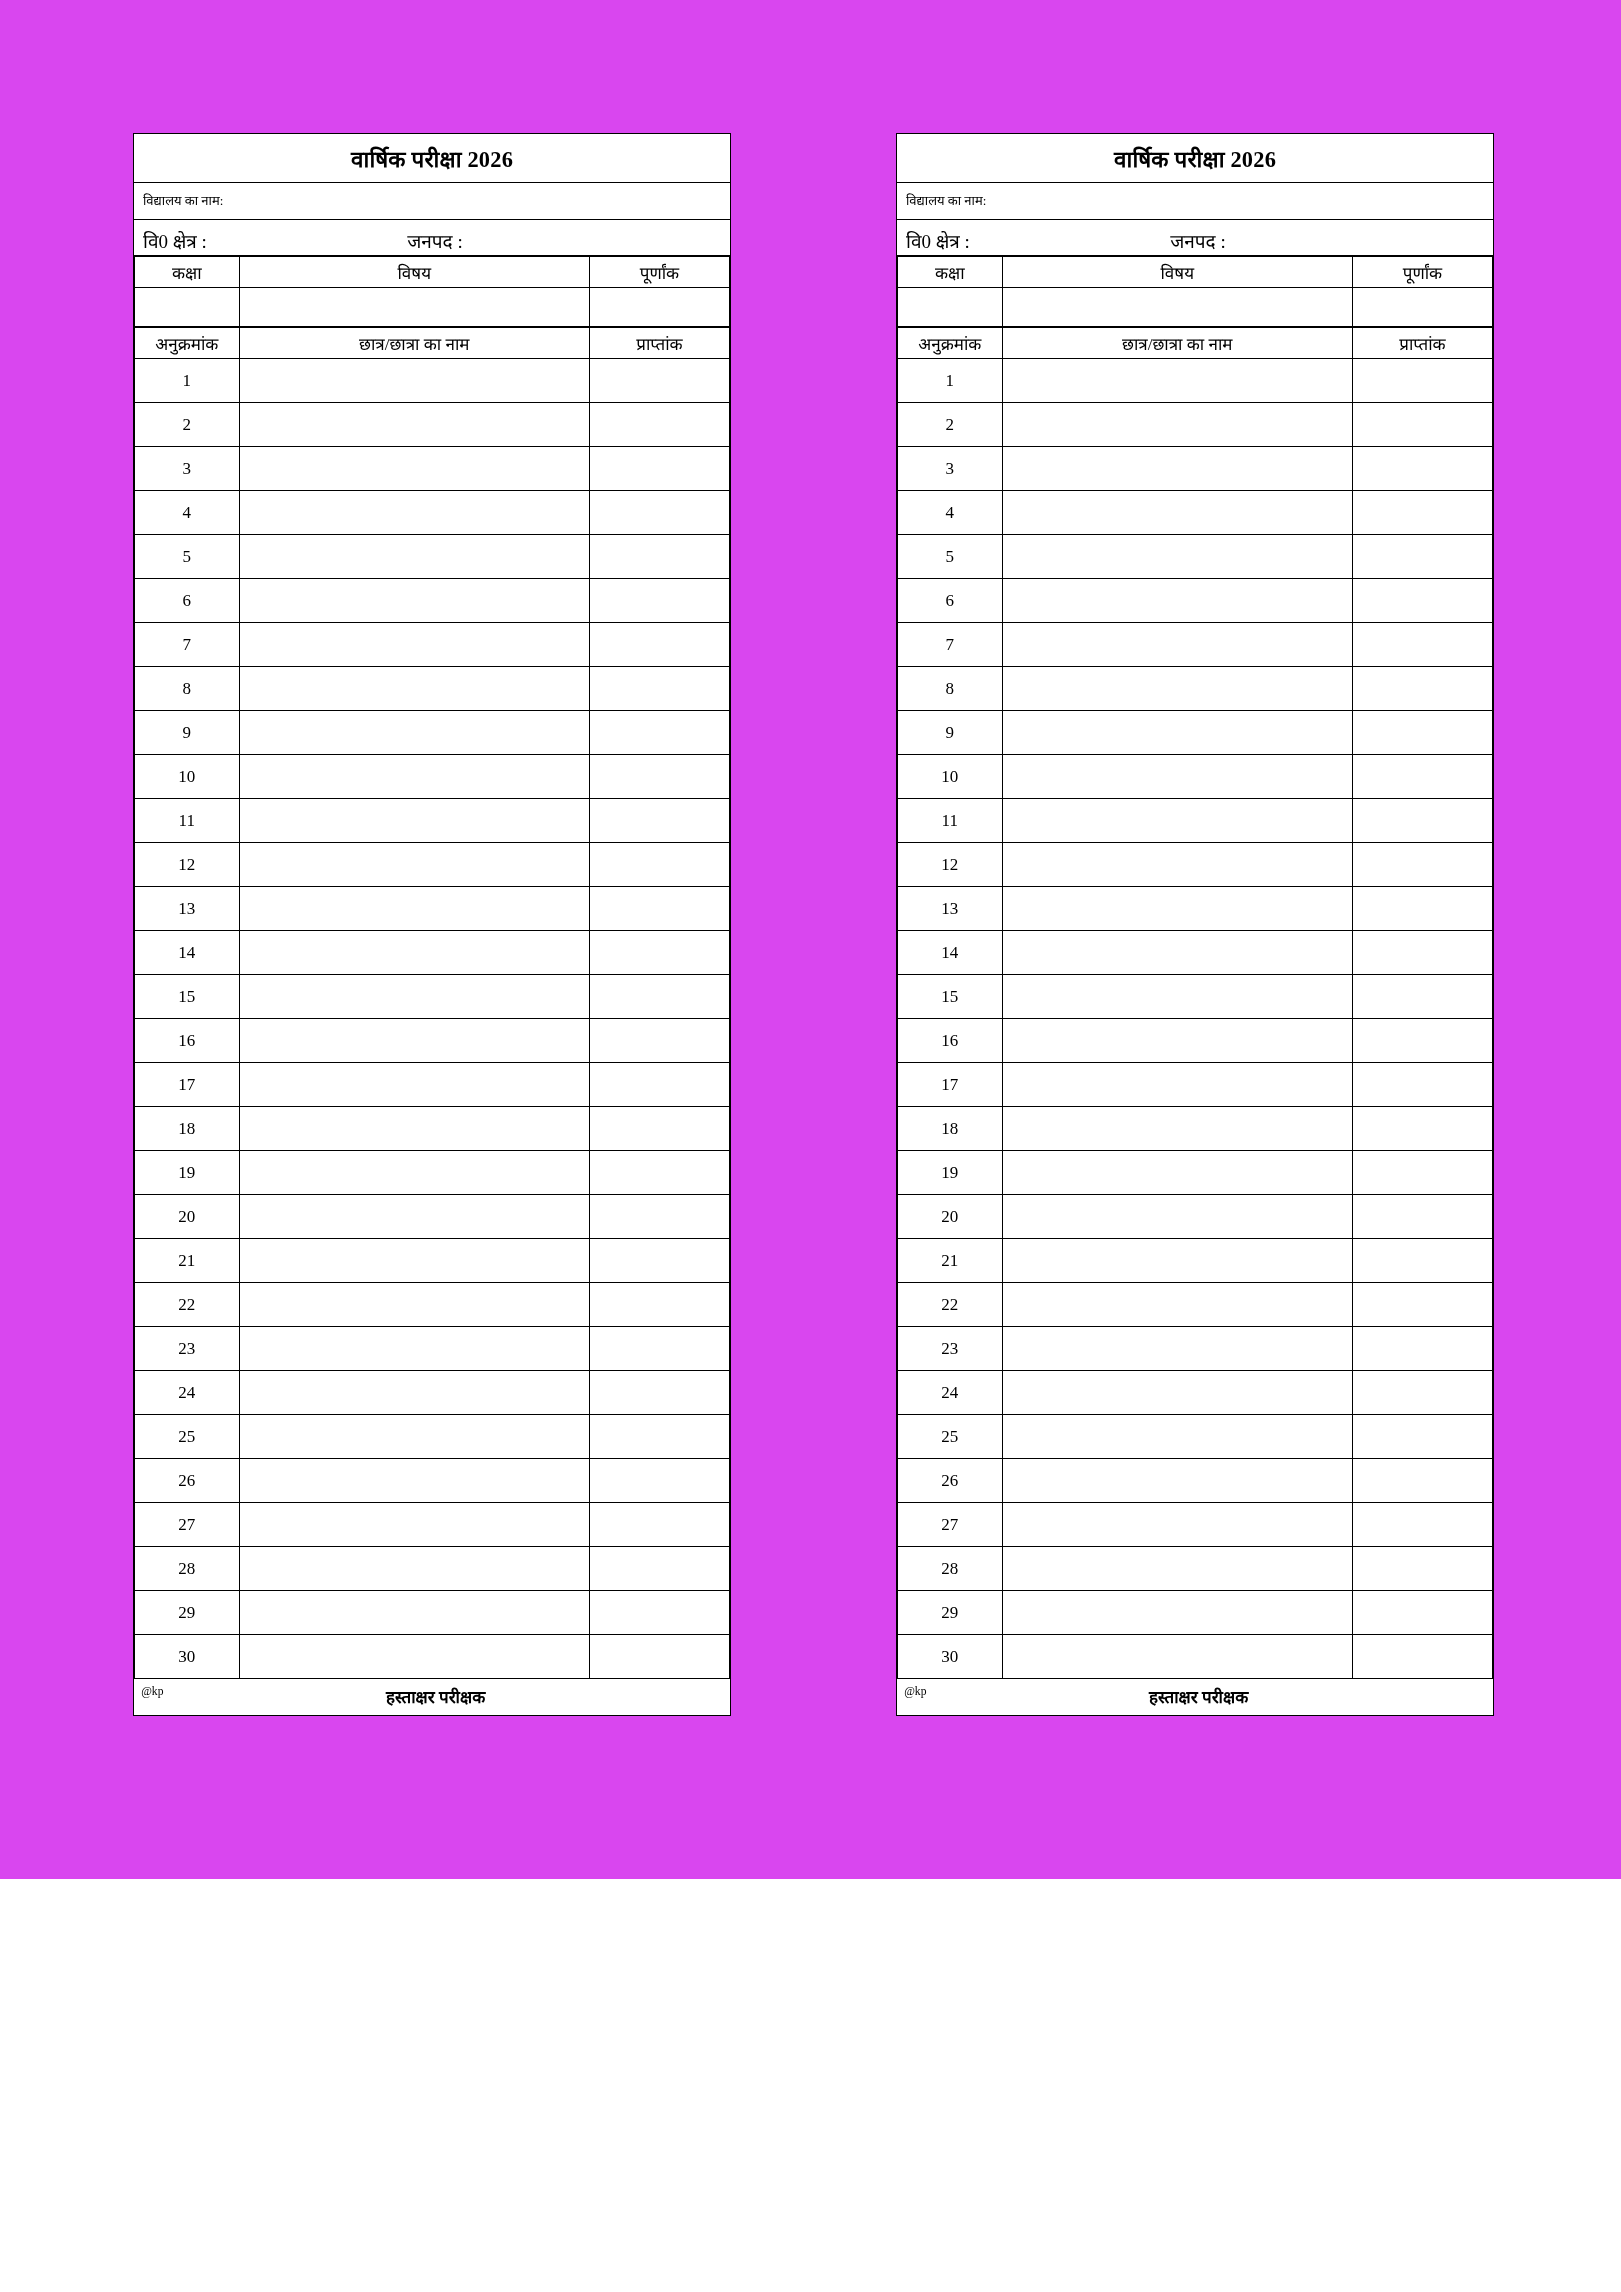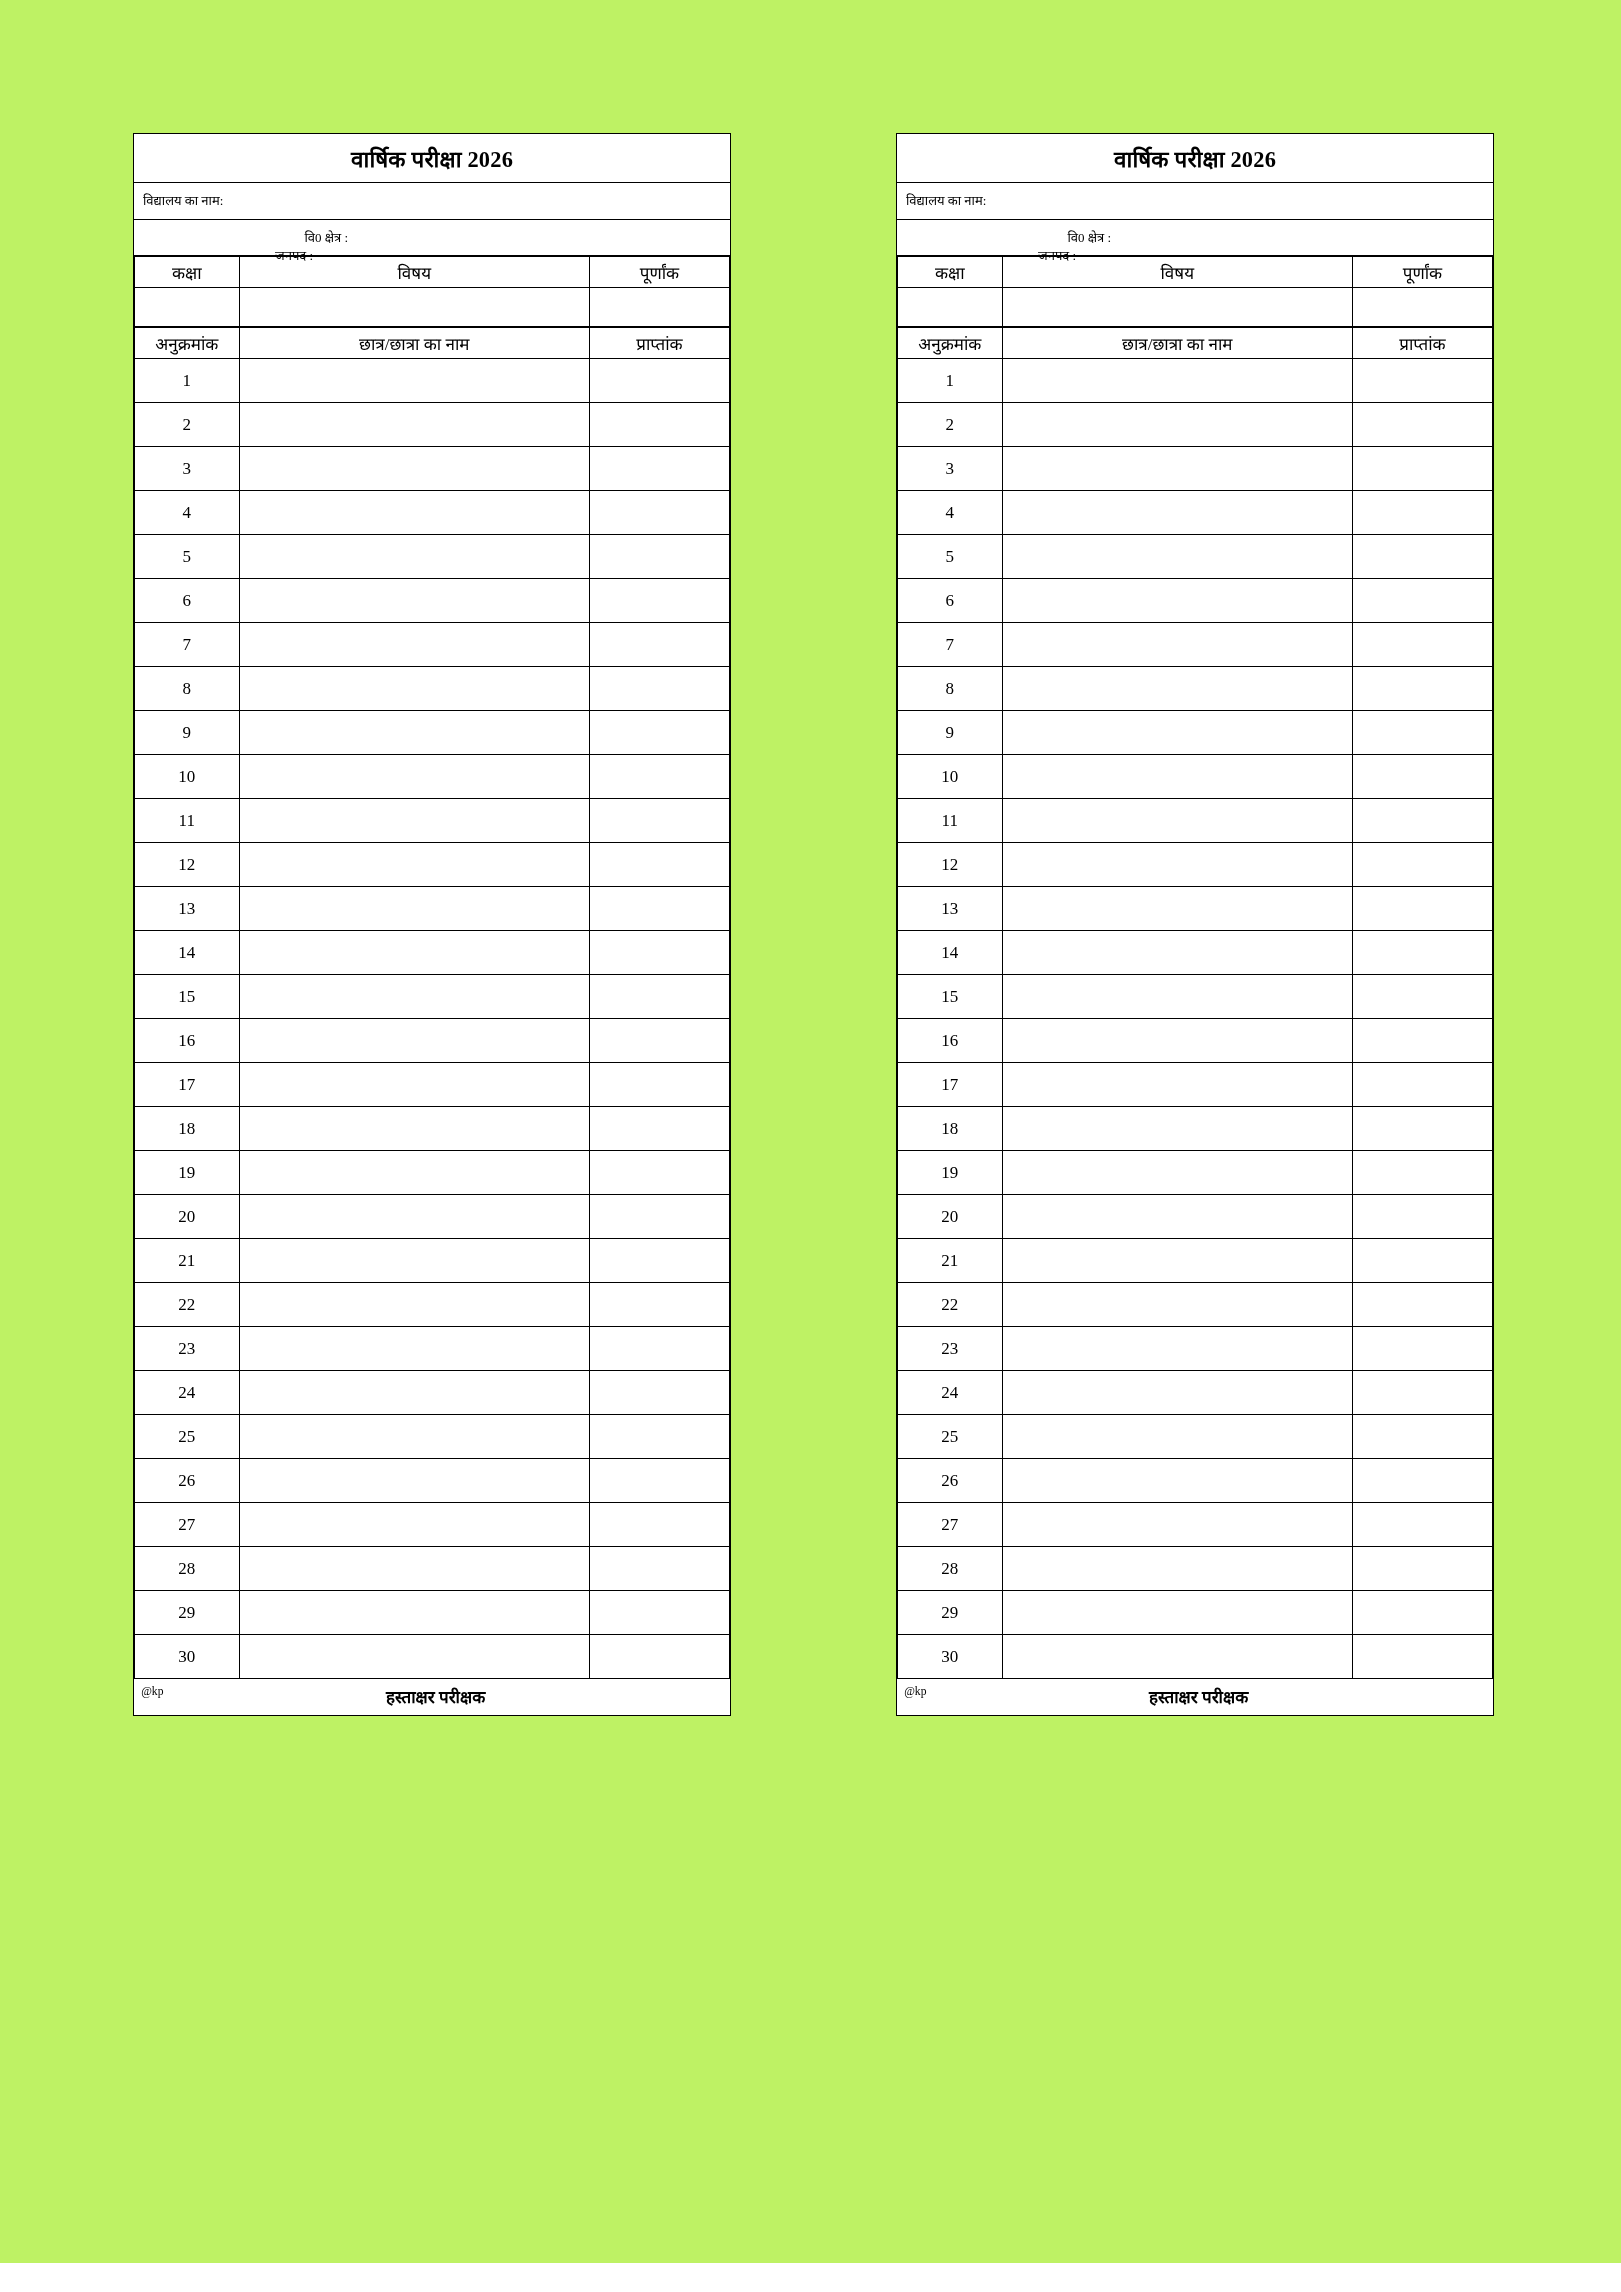--- a/index.html
+++ b/index.html
@@ -13,22 +13,22 @@
     font-family: "Liberation Serif", "DejaVu Serif", serif;
     color: #000000;
     position: relative;
     overflow: hidden;
   }
   .page {
     position: absolute;
     top: 0;
     left: 0;
     width: 1622px;
-    height: 2263px;
-    background: #bef264;
+    height: 1879px;
+    background: #d946ef;
   }
   .sheets {
     position: absolute;
     top: 133px;
     left: 133px;
     width: 1361px;
     display: flex;
     flex-direction: row;
     justify-content: space-between;
   }
@@ -49,26 +49,25 @@
   .field-row {
     border-bottom: 1.8px solid #000;
     padding: 8px 0 8px 9px;
     font-size: 13px;
     height: 19.7px;
     box-sizing: content-box;
   }
   .field-row-2 {
     border-bottom: 1.8px solid #000;
     padding: 8px 0 8px 9px;
-    font-size: 13px;
+    font-size: 19px;
     display: flex;
-    flex-direction: column;
+    flex-direction: row;
     height: 19.7px;
     box-sizing: content-box;
-    align-items: center;
   }
   .field-left {
     width: 45%;
   }
   .field-right {
     width: 55%;
   }
   table.grid {
     width: 100%;
     border-collapse: collapse;

